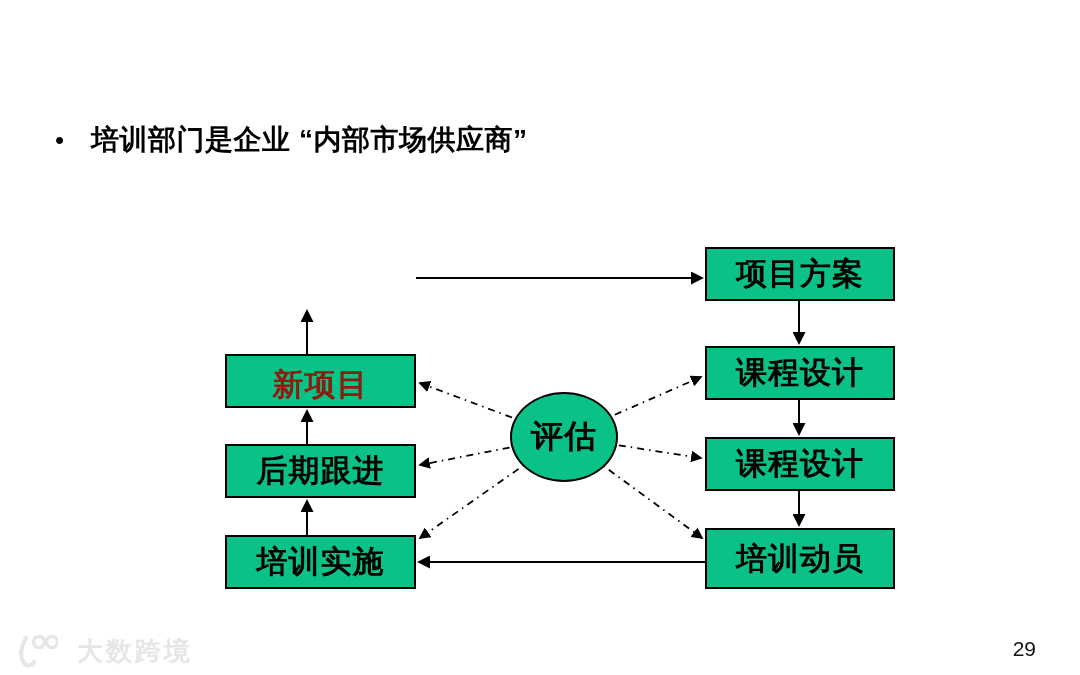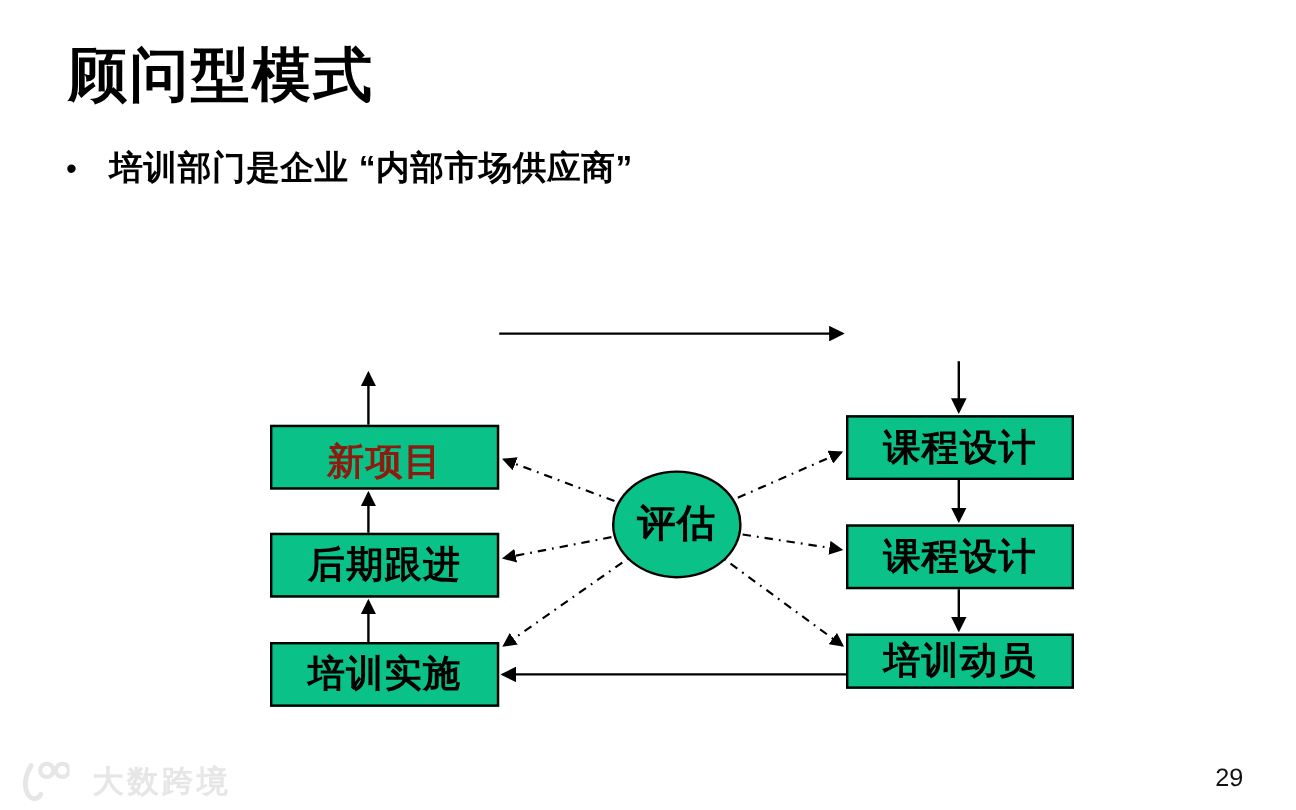--- a/index.html
+++ b/index.html
@@ -39,21 +39,20 @@
     position:absolute;left:12px;bottom:5px;display:flex;align-items:center;gap:19px;
     color:#e6e6e6;font-weight:700;font-size:26px;letter-spacing:3px;white-space:nowrap;
   }
   .wm-logo{display:block;}
 </style>
 </head>
 <body style="background: rgb(255, 255, 255);">
 
 <div class="slide">
 
-  <h1 class="title">顾问型模式</h1>
 
   <div class="bullet-row">
     <span class="bullet-dot">•</span>
     <span class="bullet-text">培训部门是企业 “内部市场供应商”</span>
   </div>
 
   <svg class="arrows" viewBox="0 0 1080 675">
     <defs>
       <marker id="ah" viewBox="0 0 10 10" refX="8.5" refY="5" markerWidth="6.5" markerHeight="6.5" orient="auto-start-reverse">
         <path d="M0 0 L10 5 L0 10 z"></path>
@@ -80,27 +79,30 @@
   <div class="node highlight" style="left:225px;top:354px;width:191px;height:54px;">
     <span>新项目</span>
   </div>
   <div class="node" style="left:225px;top:444px;width:191px;height:54px;">
     <span>后期跟进</span>
   </div>
   <div class="node" style="left:225px;top:535px;width:191px;height:54px;">
     <span>培训实施</span>
   </div>
 
+  <div class="node" style="left:705px;top:247px;width:190px;height:54px;">
+    <span>项目方案</span>
+  </div>
   <div class="node" style="left:705px;top:346px;width:190px;height:54px;">
     <span>课程设计</span>
   </div>
   <div class="node" style="left:705px;top:437px;width:190px;height:54px;">
     <span>课程设计</span>
   </div>
-  <div class="node" style="left:705px;top:528px;width:190px;height:46px;">
+  <div class="node" style="left:705px;top:528px;width:190px;height:61px;">
     <span>培训动员</span>
   </div>
 
   <div class="node ellipse" style="left:510px;top:392px;width:108px;height:90px;">
     <span>评估</span>
   </div>
 
   <div class="watermark">
     <svg class="wm-logo" width="46" height="38" viewBox="0 0 46 38" fill="none">
       <path d="M14 6 C9 14 7 24 12 31 C15 35 20 34 22 30" stroke="#e6e6e6" stroke-width="4" stroke-linecap="round"></path>

